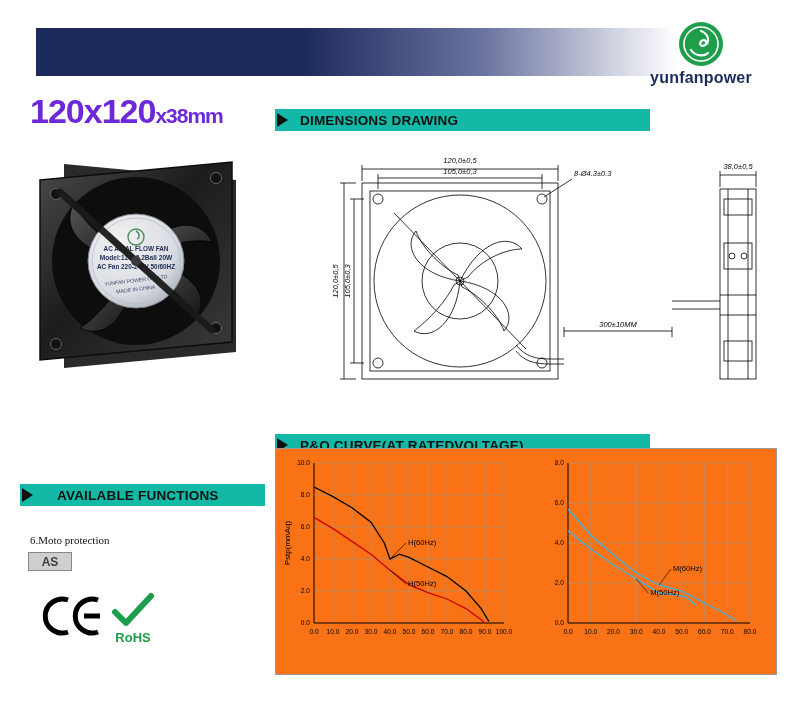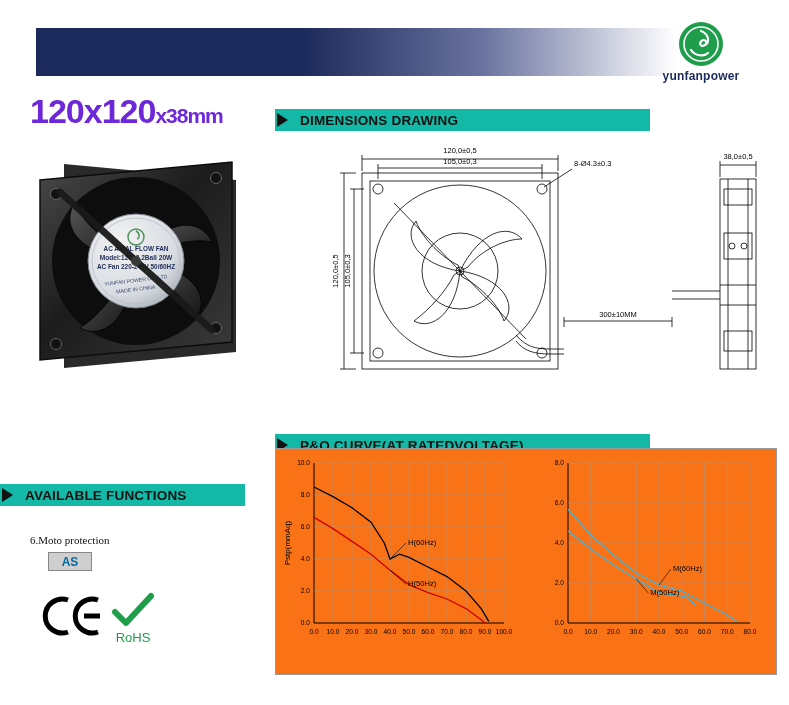--- a/index.html
+++ b/index.html
@@ -49,21 +49,21 @@
     width: 44px;
     height: 44px;
     border-radius: 50%;
     background: #1e9e4a;
     margin: 0 auto;
     position: relative;
   }
   .logo-circle svg { position: absolute; left: 0; top: 0; }
   .logo-text {
     margin-top: 3px;
-    font-size: 12px;
+    font-size: 16px;
     font-weight: bold;
     color: #1d2b5c;
     letter-spacing: 0.2px;
   }
 
   
   .size-title {
     position: absolute;
     left: 30px;
     top: 92px;
@@ -104,71 +104,72 @@
     flex: none;
   }
   .section-head .label {
     font-size: 13.5px;
     font-weight: bold;
     color: #111;
     letter-spacing: 0.2px;
   }
   #sec-dim { left: 275px; top: 109px; width: 375px; }
   #sec-pq  { left: 275px; top: 434px; width: 375px; text-decoration: underline; }
-  #sec-fn  { left: 0;  top: 484px; width: 245px; }
+  #sec-fn  { left: 20px;  top: 484px; width: 245px; gap: 12px; }
 
   
   .func-text {
     position: absolute;
     left: 30px;
     top: 534px;
     font-size: 11px;
     color: #111;
     font-family: "Liberation Serif", serif;
   }
   .func-badge {
     position: absolute;
-    left: 48px;
+    left: 28px;
     top: 552px;
     width: 42px;
     height: 17px;
     background: #cfcfcf;
     border: 1px solid #888;
     font-size: 12px;
     font-weight: bold;
-    color: #0369a1;
+    color: #404040;
     display: flex;
     align-items: center;
     justify-content: center;
   }
   .ce-mark {
     position: absolute;
     left: 38px;
     top: 596px;
   }
   .rohs-wrap {
     position: absolute;
     left: 110px;
     top: 592px;
     text-align: center;
   }
   .rohs-label {
     font-size: 13px;
-    font-weight: normal;
+    font-weight: bold;
     color: #1e9e4a;
     margin-top: -4px;
   }
 
   
   .drawing {
     position: absolute;
     left: 320px;
-    top: 135px;
+    top: 145px;
     width: 460px;
     height: 265px;
+    font-style: italic;
   }
 
   
   .chart-panel {
     position: absolute;
     left: 275px;
     top: 448px;
     width: 500px;
     height: 225px;
     border: 1px solid #9a9a9a;

